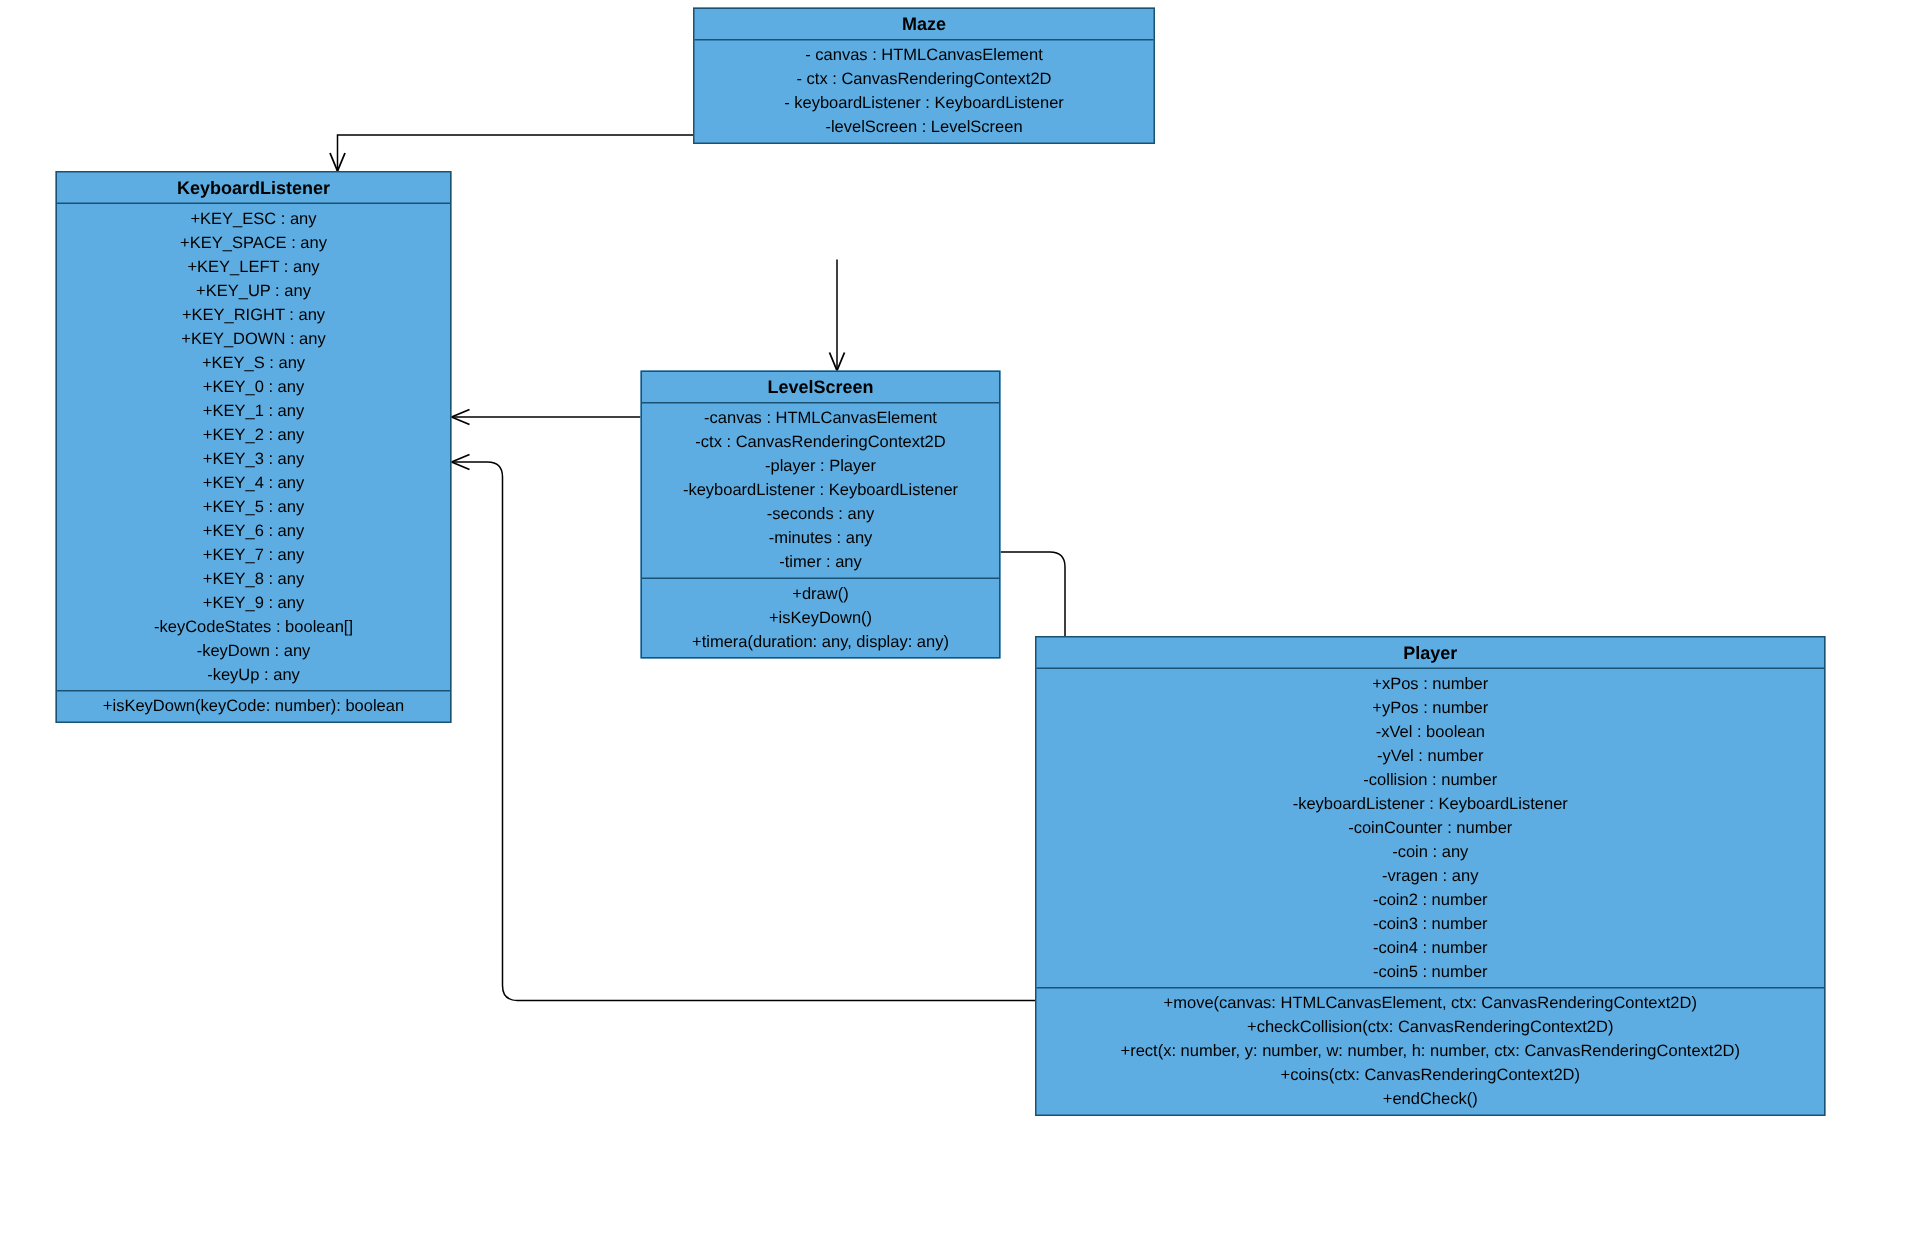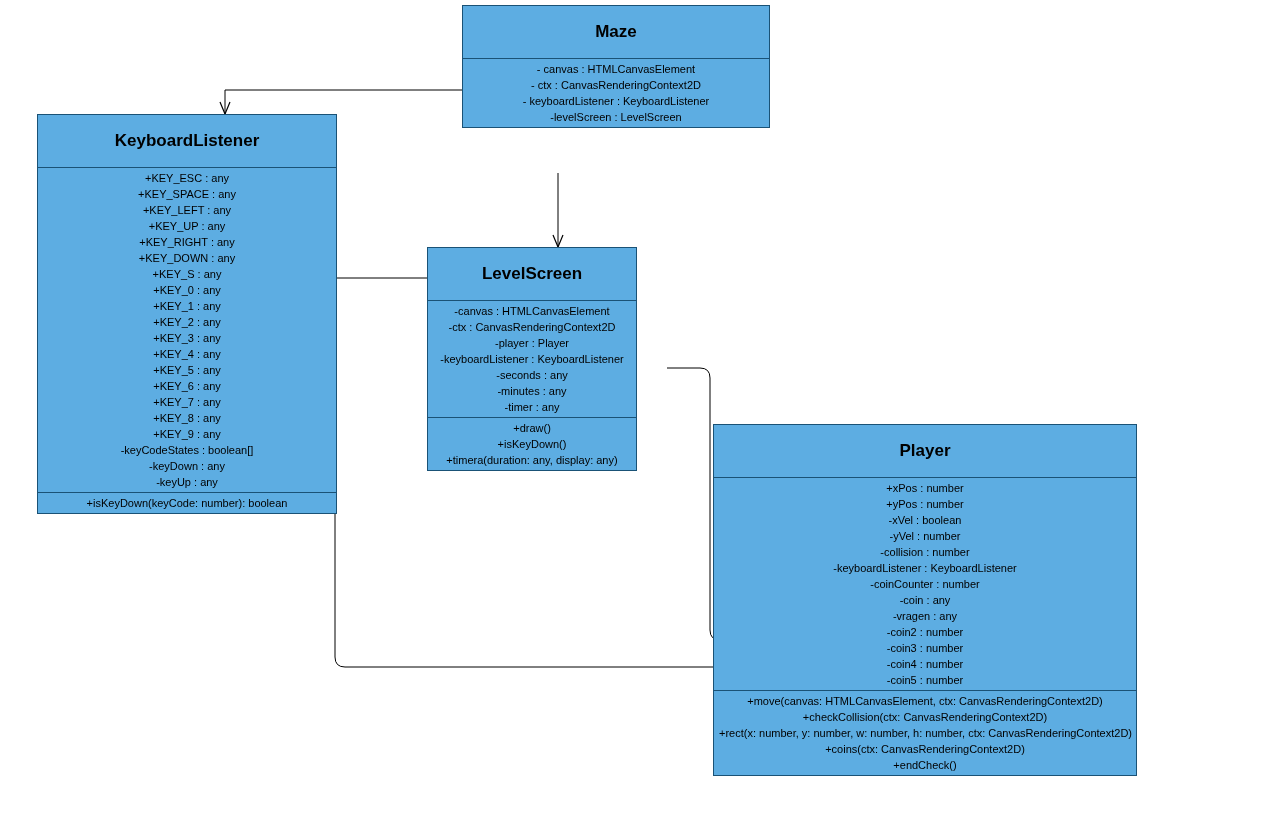--- a/index.html
+++ b/index.html
@@ -14,23 +14,23 @@
   }
   .class-box {
     position: absolute;
     border: 1px solid #1a5276;
     background: #5dade2;
     box-sizing: border-box;
   }
   .class-title {
     font-weight: bold;
     text-align: center;
-    padding: 16px 4px;
+    padding: 3px 4px;
     border-bottom: 1px solid #1a5276;
-    font-size: 17px;
+    font-size: 12px;
   }
   .section {
     border-bottom: 1px solid #1a5276;
     padding: 2px 5px;
   }
   .section:last-child {
     border-bottom: none;
   }
   .row {
     line-height: 16px;
@@ -68,21 +68,21 @@
 <div class="class-box" id="box-maze" style="left: 462px; top: 5px; width: 308px;">
   <div class="class-title">Maze</div>
   <div class="section" id="attrs-maze">
       <div class="row">- canvas : HTMLCanvasElement</div>
       <div class="row">- ctx : CanvasRenderingContext2D</div>
       <div class="row">- keyboardListener : KeyboardListener</div>
       <div class="row">-levelScreen : LevelScreen</div>
     </div>
 </div>
 
-<div class="class-box" id="box-keyboardListener" style="left: 37px; top: 114px; width: 300px;">
+<div class="class-box" id="box-keyboardListener" style="left: 37px; top: 114px; width: 264px;">
   <div class="class-title">KeyboardListener</div>
   <div class="section" id="attrs-keyboardListener">
       <div class="row">+KEY_ESC : any</div>
       <div class="row">+KEY_SPACE : any</div>
       <div class="row">+KEY_LEFT : any</div>
       <div class="row">+KEY_UP : any</div>
       <div class="row">+KEY_RIGHT : any</div>
       <div class="row">+KEY_DOWN : any</div>
       <div class="row">+KEY_S : any</div>
       <div class="row">+KEY_0 : any</div>
@@ -97,39 +97,39 @@
       <div class="row">+KEY_9 : any</div>
       <div class="row">-keyCodeStates : boolean[]</div>
       <div class="row">-keyDown : any</div>
       <div class="row">-keyUp : any</div>
     </div>
   <div class="section" id="methods-keyboardListener">
       <div class="row">+isKeyDown(keyCode: number): boolean</div>
     </div>
 </div>
 
-<div class="class-box" id="box-levelScreen" style="left: 427px; top: 247px; width: 210px;">
+<div class="class-box" id="box-levelScreen" style="left: 427px; top: 247px; width: 240px;">
   <div class="class-title">LevelScreen</div>
   <div class="section" id="attrs-levelScreen">
       <div class="row">-canvas : HTMLCanvasElement</div>
       <div class="row">-ctx : CanvasRenderingContext2D</div>
       <div class="row">-player : Player</div>
       <div class="row">-keyboardListener : KeyboardListener</div>
       <div class="row">-seconds : any</div>
       <div class="row">-minutes : any</div>
       <div class="row">-timer : any</div>
     </div>
   <div class="section" id="methods-levelScreen">
       <div class="row">+draw()</div>
       <div class="row">+isKeyDown()</div>
       <div class="row">+timera(duration: any, display: any)</div>
     </div>
 </div>
 
-<div class="class-box" id="box-player" style="left: 713px; top: 424px; width: 424px;">
+<div class="class-box" id="box-player" style="left: 690px; top: 424px; width: 527px;">
   <div class="class-title">Player</div>
   <div class="section" id="attrs-player">
       <div class="row">+xPos : number</div>
       <div class="row">+yPos : number</div>
       <div class="row">-xVel : boolean</div>
       <div class="row">-yVel : number</div>
       <div class="row">-collision : number</div>
       <div class="row">-keyboardListener : KeyboardListener</div>
       <div class="row">-coinCounter : number</div>
       <div class="row">-coin : any</div>

